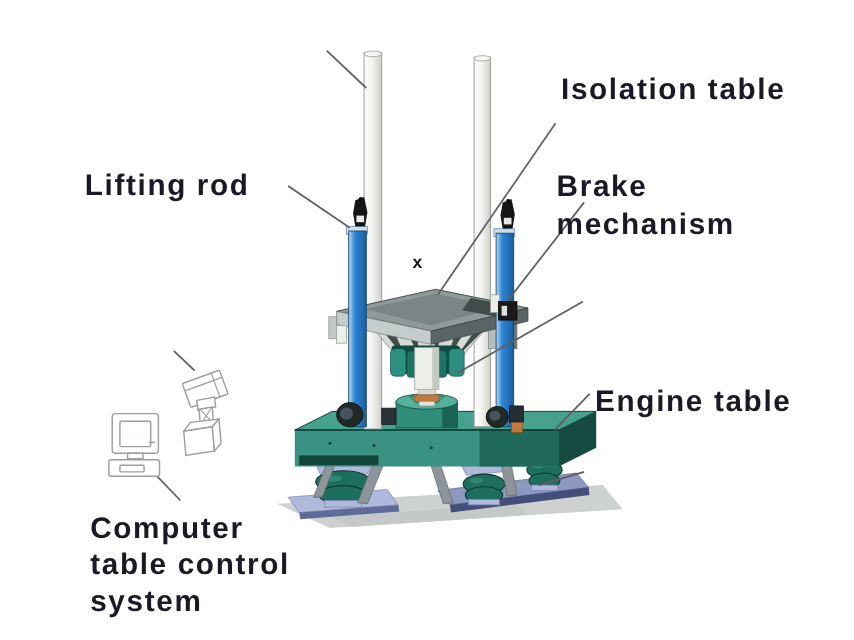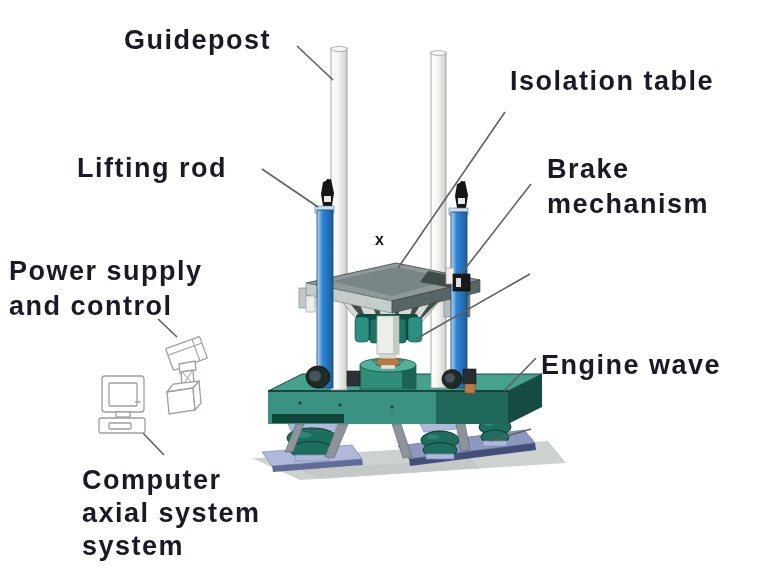--- a/index.html
+++ b/index.html
@@ -222,26 +222,23 @@
       <polygon class="icon-line" points="179,364 195,361 196,370 180,373"></polygon>
       <polygon class="icon-line" points="181,372 193,370 194,384 182,386"></polygon>
       <line x1="182" y1="372" x2="193" y2="384" stroke="var(--icon-line)" stroke-width="1"></line>
       <line x1="192" y1="371" x2="183" y2="385" stroke="var(--icon-line)" stroke-width="1"></line>
       <polygon class="icon-line" points="167,392 173,384 199,381 193,388"></polygon>
       <polygon class="icon-line" points="167,392 193,388 195,410 169,414"></polygon>
       <polygon class="icon-line" points="193,388 199,381 201,403 195,410"></polygon>
     </g>
   </svg>
 
-  <div class="label" style="left:124px;top:23px;">Guidepost</div>
   <div class="label" style="left:510px;top:64px;">Isolation table</div>
   <div class="label" style="left:77px;top:151px;">Lifting rod</div>
-  <div class="label" style="left:547px;top:152px;">Brake
+  <div class="label" style="left:506px;top:152px;">Brake
 mechanism</div>
-  <div class="label" style="left:9px;top:254px;">Power supply
-and control</div>
-  <div class="label" style="left:541px;top:348px;">Engine wave</div>
+  <div class="label" style="left:541px;top:348px;">Engine table</div>
   <div class="label label--computer" style="left:82px;top:464px;">Computer
-axial system
+table control
 system</div>
 
   <div class="marker-x" style="left:375px;top:231px;">x</div>
 </div>
 
 </body></html>

